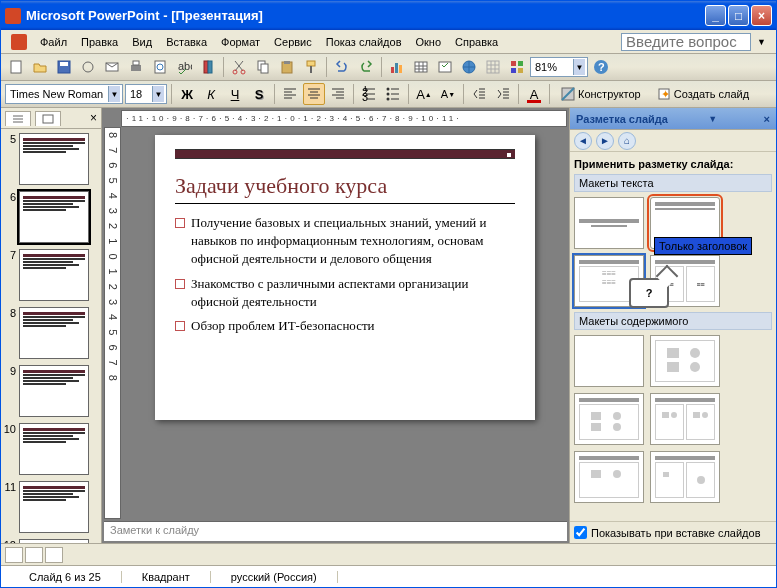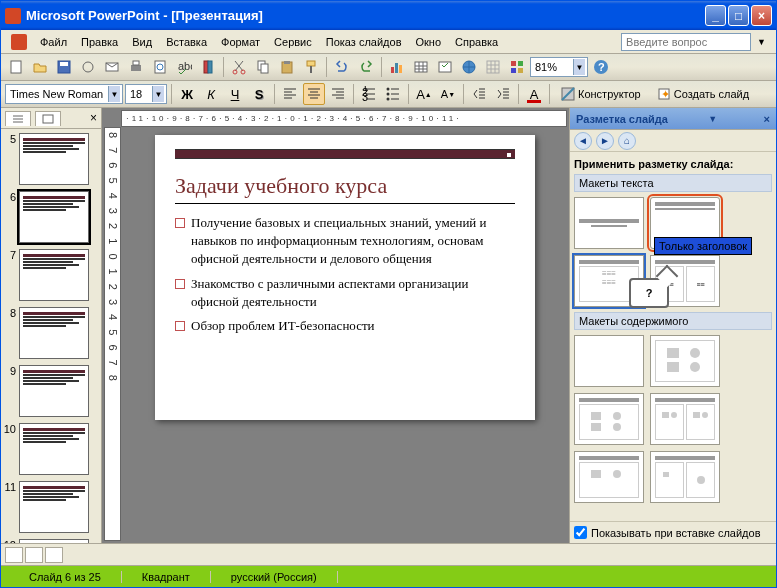--- a/index.html
+++ b/index.html
@@ -7,21 +7,21 @@
 .win { width:777px; height:588px; display:flex; flex-direction:column; border:1px solid #0054e3; }
 .titlebar { height:29px; background:linear-gradient(#3b77dd,#0054e3 10%,#0054e3 90%,#003dc0); display:flex; align-items:center; padding:0 4px; color:#fff; }
 .titlebar .app-icon { width:16px; height:16px; background:#d24726; border-radius:2px; margin-right:5px; }
 .titlebar .title { flex:1; font-weight:bold; font-size:13px; }
 .titlebar .winbtn { width:21px; height:21px; margin-left:2px; background:linear-gradient(#7ba4e8,#3868c0); border:1px solid #fff; border-radius:3px; display:flex; align-items:center; justify-content:center; color:#fff; font-weight:bold; font-size:12px; }
 .titlebar .closebtn { background:linear-gradient(#e88a7b,#c04838); }
 .menubar { height:24px; background:#ece9d8; display:flex; align-items:center; padding:0 4px; border-bottom:1px solid #aca899; }
 .menubar .m-icon { width:16px; height:16px; background:#d24726; border-radius:2px; margin:0 6px; }
 .menubar .mitem { padding:3px 7px; cursor:default; }
 .menubar .help-q { flex:1; display:flex; justify-content:flex-end; }
-.menubar .help-q input { width:130px; height:18px; border:1px solid #7f9db9; font-size:11px; padding:0 4px; }
+.menubar .help-q input { width:130px; height:18px; border:1px solid #7f9db9; font-size:15px; padding:0 4px; }
 .toolbar { height:27px; background:linear-gradient(#e5e5d7,#ece9d8 50%,#d6d2c2); border-bottom:1px solid #aca899; display:flex; align-items:center; padding:0 4px; gap:2px; }
 .tbtn { width:22px; height:22px; display:flex; align-items:center; justify-content:center; border:1px solid transparent; border-radius:2px; }
 .tsep { width:1px; height:20px; background:#aca899; margin:0 2px; }
 .fmt-toolbar { height:27px; background:linear-gradient(#e5e5d7,#ece9d8 50%,#d6d2c2); border-bottom:1px solid #aca899; display:flex; align-items:center; padding:0 4px; gap:2px; }
 .combo { height:20px; border:1px solid #7f9db9; background:#fff; display:flex; align-items:center; padding:0 2px 0 4px; }
 .combo .cv { flex:1; font-size:11px; }
 .combo .dd { width:12px; height:16px; background:#c8d5ed; border-left:1px solid #7f9db9; display:flex; align-items:center; justify-content:center; font-size:8px; }
 .workarea { flex:1; display:flex; overflow:hidden; background:#ece9d8; }
 .thumbs { width:101px; background:#ece9d8; border-right:1px solid #aca899; display:flex; flex-direction:column; }
 .thumbs-hdr { height:21px; display:flex; align-items:center; border-bottom:1px solid #aca899; }
@@ -63,21 +63,21 @@
 .layout .lbody { flex:1; border:1px solid #ccc; display:flex; align-items:center; justify-content:center; font-size:16px; color:#999; }
 .layout .lhalf { display:flex; gap:2px; flex:1; }
 .layout .lhalf>div { flex:1; border:1px solid #ccc; display:flex; align-items:center; justify-content:center; }
 .tooltip { position:absolute; top:44px; left:80px; background:#1d4ed8; border:1px solid #000; padding:2px 4px; font-size:11px; z-index:10; white-space:nowrap; }
 .callout { position:absolute; top:85px; left:55px; width:40px; height:30px; background:#fff; border:2px solid #666; border-radius:4px; display:flex; align-items:center; justify-content:center; font-size:18px; font-weight:bold; z-index:9; }
 .callout::before { content:""; position:absolute; top:-12px; right:-8px; width:14px; height:14px; background:#fff; border-top:2px solid #666; border-right:2px solid #666; transform:rotate(-45deg); }
 .tp-foot { padding:4px; border-top:1px solid #c8c4b0; display:flex; align-items:center; font-size:11px; }
 .tp-foot input { margin-right:4px; }
 .views { height:22px; background:#ece9d8; border-top:1px solid #aca899; display:flex; align-items:center; padding:0 4px; gap:2px; }
 .views .vbtn { width:18px; height:16px; border:1px solid #aca899; background:#fff; }
-.statusbar { height:22px; background:#84cc16; border-top:1px solid #aca899; display:flex; align-items:center; padding:0 8px; font-size:11px; }
+.statusbar { height:22px; background:#ffffff; border-top:1px solid #aca899; display:flex; align-items:center; padding:0 8px; font-size:11px; }
 .statusbar>div { padding:0 20px; border-right:1px solid #c8c4b0; }
 svg { display:block; }
 .txtbtn { height:22px; padding:0 6px; display:flex; align-items:center; gap:3px; border:1px solid transparent; border-radius:2px; font-size:11px; }
 </style>
 </head>
 <body>
 
 <div class="win">
 
 <div class="titlebar">
@@ -450,20 +450,21 @@
           <h1>Задачи учебного курса</h1>
           <hr>
           <ul id="bullets">
                 <li>Получение базовых и специальных знаний, умений и навыков по информационным технологиям, основам офисной деятельности и делового общения</li>
                 <li>Знакомство с различными аспектами организации офисной деятельности</li>
                 <li>Обзор проблем ИТ-безопасности</li>
               </ul>
         </div>
       </div>
     </div>
+    <div class="notes"><span>Заметки к слайду</span></div>
   </div>
 
   <div class="taskpane">
     <div class="tp-hdr">
       <span>Разметка слайда</span>
       <span style="margin-left:auto;margin-right:6px;font-size:9px">▼</span>
       <span class="x">×</span>
     </div>
     <div class="tp-nav">
       <div class="nbtn">◄</div>

